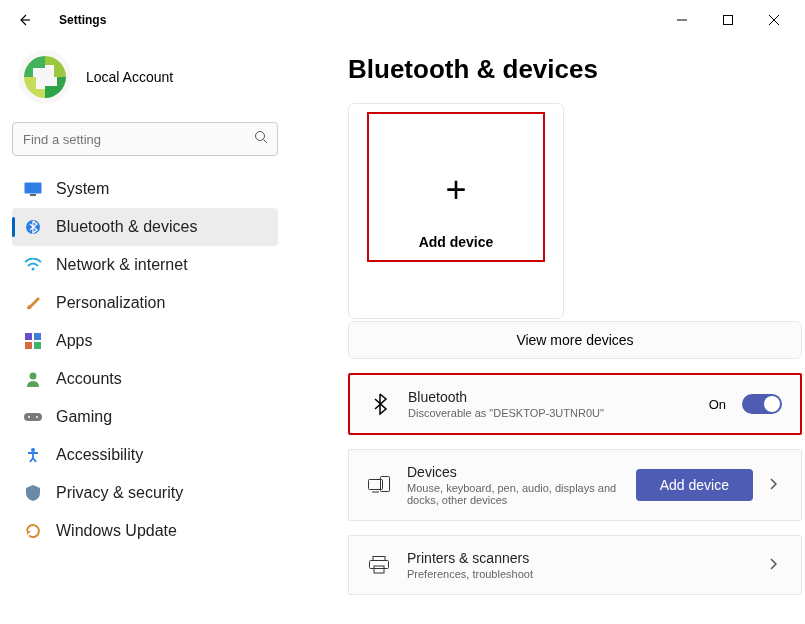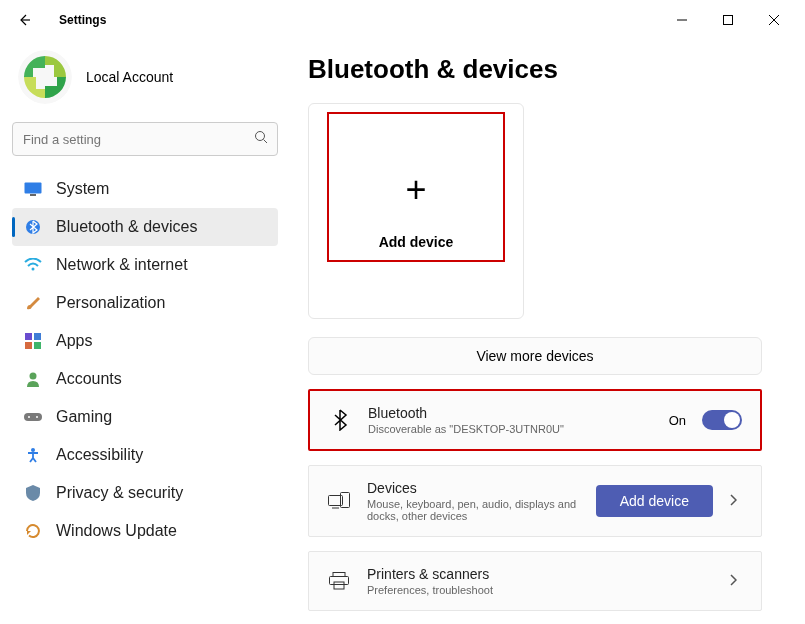--- a/index.html
+++ b/index.html
@@ -2,41 +2,41 @@
 <html><head>
   <meta charset="utf-8">
   <style>
     * { margin: 0; padding: 0; box-sizing: border-box; font-family: "Segoe UI", Arial, sans-serif; }
     body { width: 805px; height: 624px; background: #fff; overflow: hidden; }
     .titlebar { display: flex; align-items: center; height: 40px; padding: 0 8px; gap: 7px; }
     .back-btn { width: 32px; height: 32px; display: flex; align-items: center; justify-content: center; cursor: pointer; }
     .title { font-size: 12px; margin-left: 12px; font-weight: 600; }
     .win-controls { margin-left: auto; display: flex; }
     .win-btn { width: 46px; height: 32px; display: flex; align-items: center; justify-content: center; cursor: pointer; }
-    .content { display: flex; height: calc(100% - 40px); }
+    .content { display: flex; height: calc(100% - 40px); gap: 40px; }
     .sidebar { width: 290px; padding: 6px 12px 0 12px; flex-shrink: 0; }
     .profile { display: flex; align-items: center; gap: 14px; padding: 4px 6px 18px 6px; }
     .avatar { width: 54px; height: 54px; border-radius: 50%; display: flex; align-items: center; justify-content: center; overflow:hidden; }
     .profile-label .name { font-size: 14px; }
     .search-wrap { position: relative; margin-bottom: 14px; }
     .search { width: 100%; height: 34px; border: 1px solid #ccc; border-radius: 4px; background: #fafafa; padding: 0 36px 0 10px; font-size: 13px; outline: none; }
     .search-icon { position: absolute; right: 10px; top: 50%; transform: translateY(-50%); }
     .nav-list { list-style: none; }
     .nav-item { display: flex; align-items: center; gap: 14px; height: 38px; padding: 0 8px 0 12px; border-radius: 4px; cursor: pointer; font-size: 16px; color: #222; position: relative; }
     .nav-item.active { background: #ececec; }
     .nav-item.active::before { content: ""; position: absolute; left: 0; top: 9px; width: 3px; height: 20px; background: #0067c0; border-radius: 2px; }
     .nav-icon { width: 18px; height: 18px; display: flex; align-items: center; justify-content: center; flex-shrink: 0; }
     .main { flex: 1; padding: 14px 10px 0 18px; overflow-y: auto; }
     .page-title { font-size: 26px; font-weight: 600; margin-bottom: 18px; }
     .cards-row { display: flex; gap: 14px; }
     .add-card { width: 216px; height: 216px; border: 1px solid #e6e6e6; border-radius: 6px; display: flex; flex-direction: column; align-items: center; justify-content: center; cursor: pointer; position: relative; }
     .add-highlight { position: absolute; top: 8px; left: 18px; right: 18px; bottom: 56px; border: 2px solid #cc0000; }
     .add-card .plus { font-size: 36px; line-height: 1; color:#000; }
     .add-card .add-label { margin-top: 26px; font-size: 14px; font-weight: 600; }
-    .view-more { margin-top: 18px; height: 38px; border: 1px solid #e6e6e6; border-radius: 6px; background: #fbfbfb; display:flex; align-items:center; justify-content:center; font-size:14px; cursor:pointer; width: 454px; }
+    .view-more { margin-top: 2px; height: 38px; border: 1px solid #e6e6e6; border-radius: 6px; background: #fbfbfb; display:flex; align-items:center; justify-content:center; font-size:14px; cursor:pointer; width: 454px; }
     .setting-tile { width: 454px; margin-top: 14px; border: 1px solid #e6e6e6; border-radius: 2px; background: #fbfbfb; padding: 14px 18px; display:flex; align-items:center; gap:16px; cursor:pointer; position: relative; }
     .setting-tile.outlined { border: 2px solid #cc0000; }
     .tile-icon { width: 24px; height:24px; display:flex; align-items:center; justify-content:center; color:#333;}
     .tile-text { flex: 1; min-width: 0; }
     .tile-title { font-size: 14px; color:#222; }
     .tile-sub { font-size: 11px; color: #666; margin-top: 2px; }
     .toggle-label { font-size: 13px; margin-right: 0; }
     .toggle { width: 40px; height: 20px; border-radius: 10px; background: #4e5db3; display:flex; align-items:center; justify-content:flex-end; padding:2px; cursor:pointer; }
     .toggle-knob { width:16px; height:16px; border-radius:50%; background:#fff; }
     .pill-btn { background:#4e5db3; color:#fff; border:none; border-radius:4px; font-size:14px; padding:8px 24px; cursor:pointer; }

